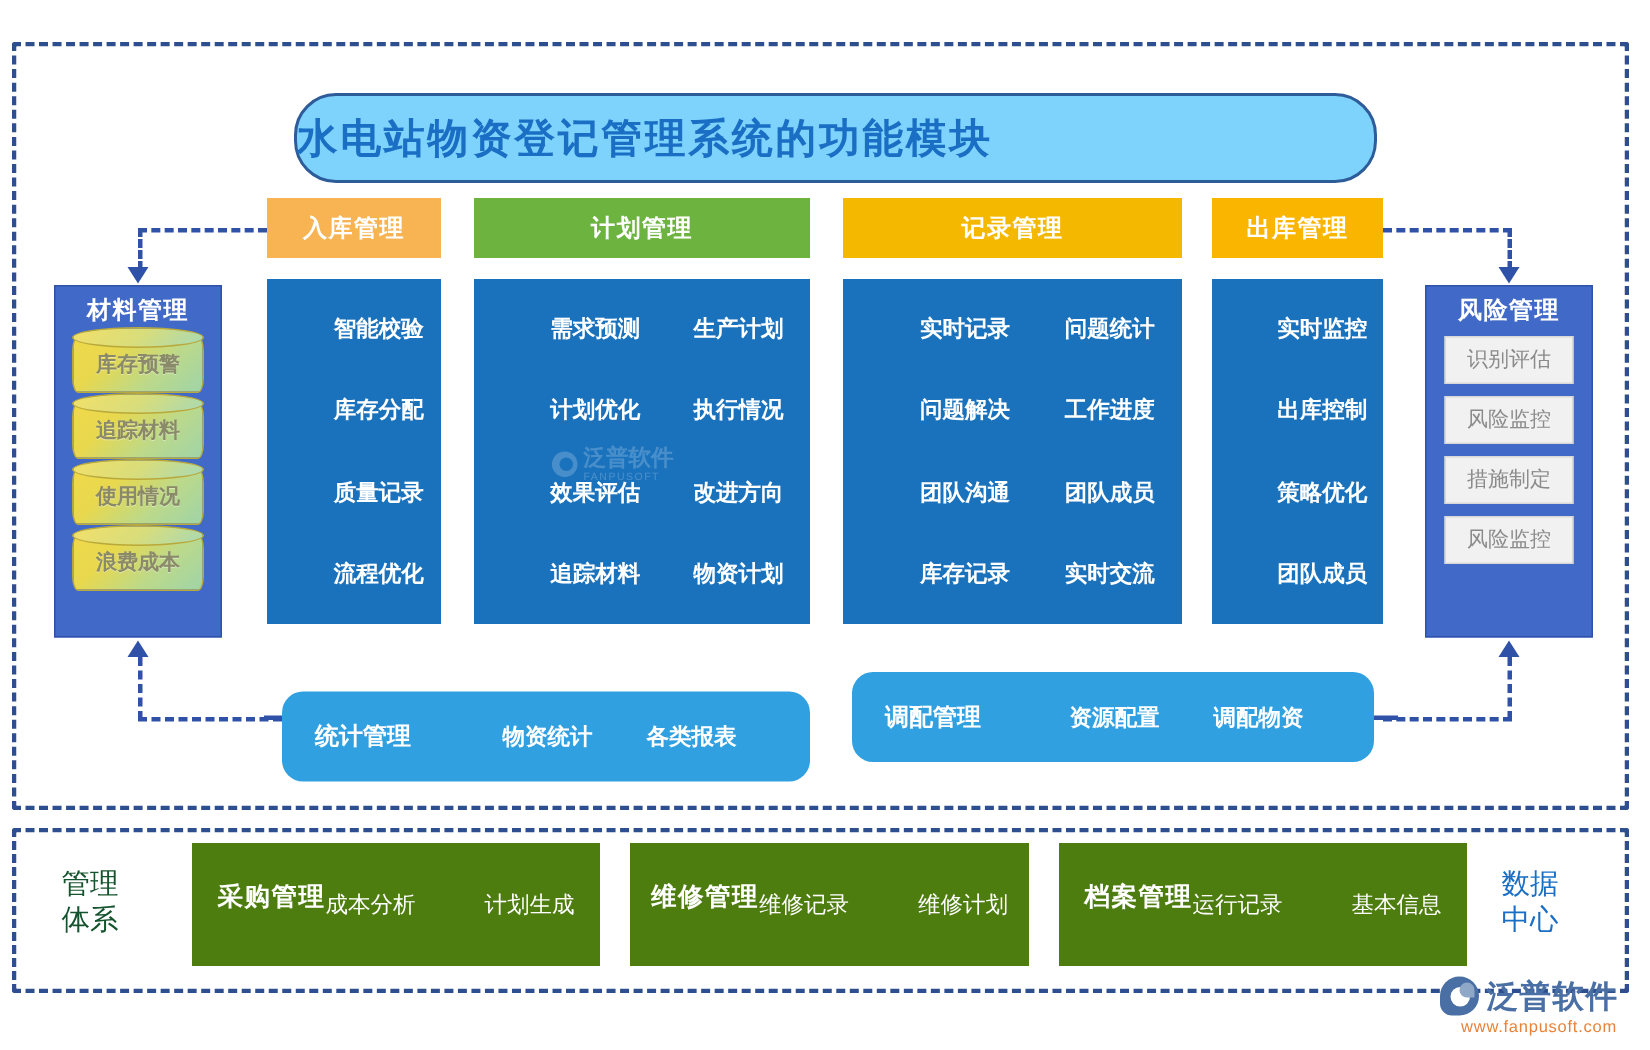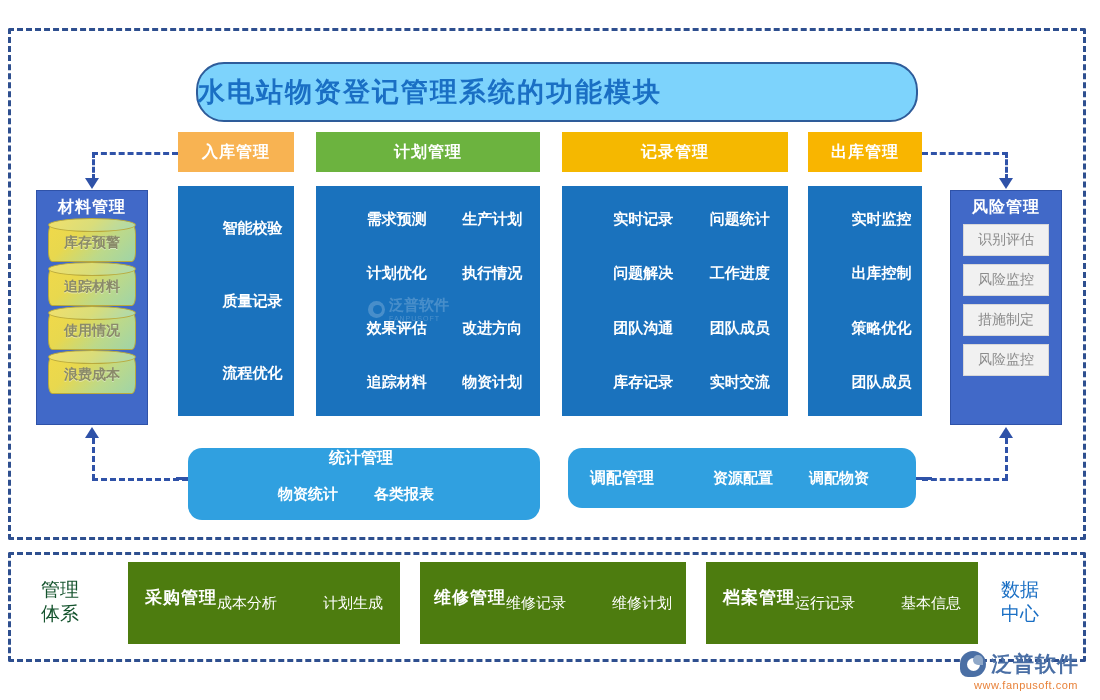--- a/index.html
+++ b/index.html
@@ -220,20 +220,23 @@
   </div>
 
   <div class="colhead" style="left:178px;top:132px;width:116px;background:#f8b352;">
     <span>入库管理</span>
   </div>
   <div class="colbody" style="left:178px;top:186px;width:116px;height:230px;">
     <div class="row">
       <span class="cell">智能校验</span>
     </div>
     <div class="row">
+      <span class="cell">库存分配</span>
+    </div>
+    <div class="row">
       <span class="cell">质量记录</span>
     </div>
     <div class="row">
       <span class="cell">流程优化</span>
     </div>
   </div>
 
   <div class="colhead" style="left:316px;top:132px;width:224px;background:#6cb33f;">
     <span>计划管理</span>
   </div>
@@ -297,21 +300,21 @@
       <span class="cell">出库控制</span>
     </div>
     <div class="row">
       <span class="cell">策略优化</span>
     </div>
     <div class="row">
       <span class="cell">团队成员</span>
     </div>
   </div>
 
-  <div class="lbar" style="left:188px;top:448px;width:352px;height:72px;flex-direction:column;">
+  <div class="lbar" style="left:188px;top:461px;width:352px;height:60px;">
     <span class="lbar-title">统计管理</span>
     <span class="lbar-items">
       <span>物资统计</span>
       <span>各类报表</span>
     </span>
   </div>
 
   <div class="lbar" style="left:568px;top:448px;width:348px;height:60px;">
     <span class="lbar-title">调配管理</span>
     <span class="lbar-items">

